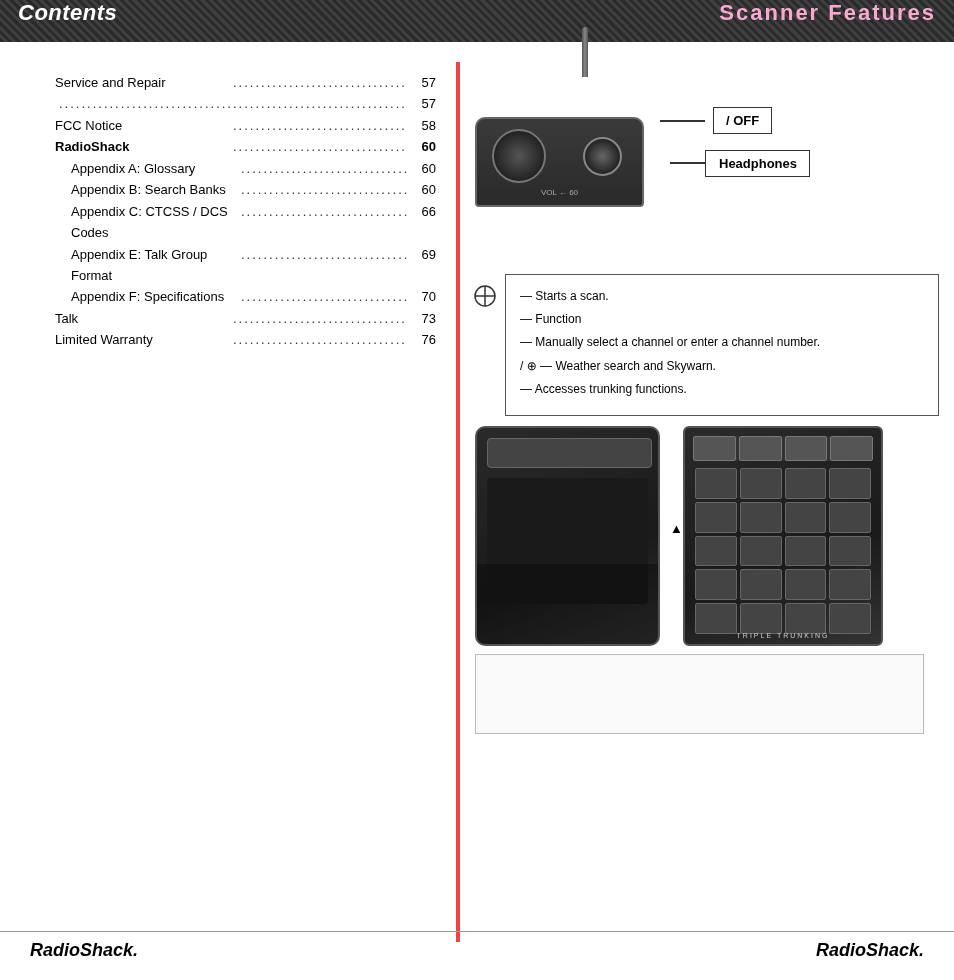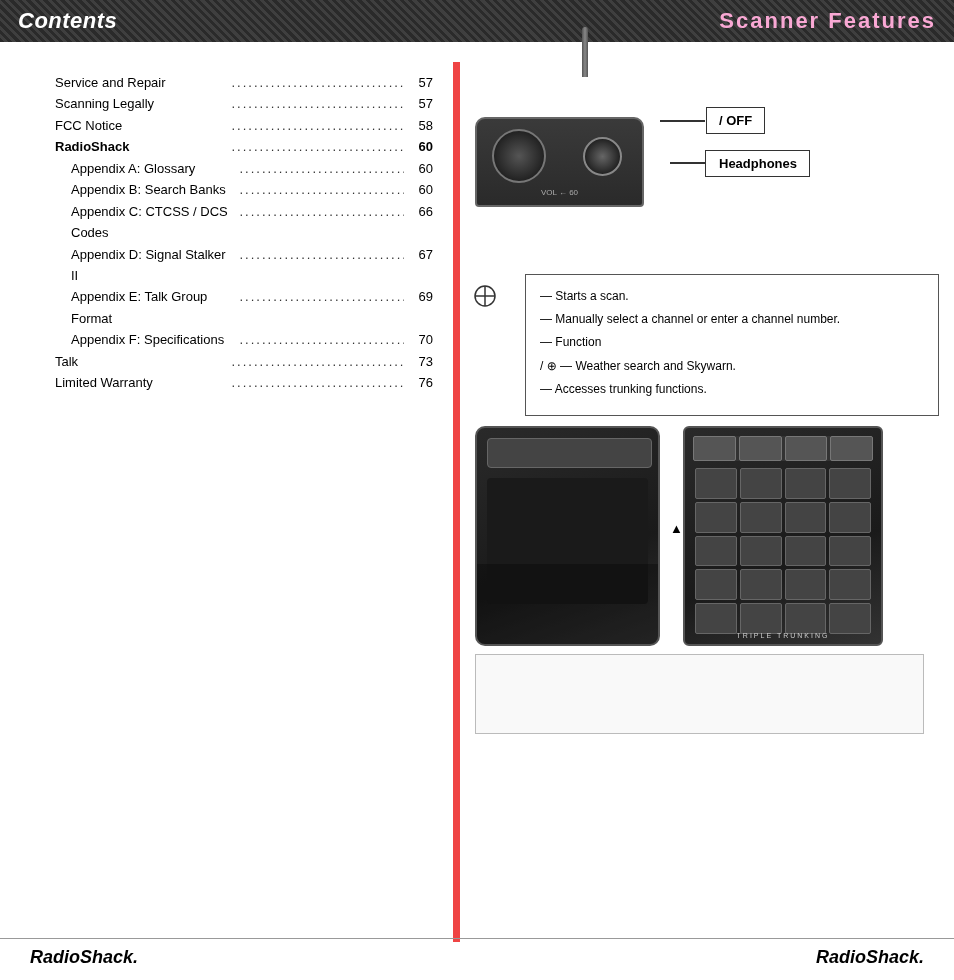--- a/index.html
+++ b/index.html
@@ -12,21 +12,21 @@
       position: relative;
       overflow: hidden;
     }
 
     
     .header-bar {
       width: 100%;
       height: 42px;
       background: #2a2a2a;
       display: flex;
-      align-items: center;
+      align-items: flex-start;
       justify-content: space-between;
       padding: 0 18px;
       position: relative;
     }
 
     .header-bar::before,
     .header-bar::after {
       content: '';
       position: absolute;
       top: 0; left: 0; right: 0; bottom: 0;
@@ -58,21 +58,21 @@
     .main-content {
       display: flex;
       padding: 20px 0 0 0;
       height: calc(980px - 42px - 38px);
     }
 
     
     .left-col {
       width: 460px;
       padding: 10px 20px 10px 55px;
-      border-right: 7px solid #ef4444;
+      border-right: 4px solid #ef4444;
     }
 
     .toc-list {
       list-style: none;
       font-size: 13px;
       line-height: 1.65;
     }
 
     .toc-item {
       display: flex;
@@ -120,21 +120,20 @@
 
     
     .info-box {
       border: 1.5px solid #555;
       padding: 12px 14px;
       margin-top: 5px;
       font-size: 12px;
       line-height: 1.6;
       background: #fff;
       position: relative;
-      margin-left: 20px;
     }
 
     .info-line {
       margin-bottom: 4px;
     }
 
     .scanner-full-body {
       width: 185px;
       height: 220px;
       background: linear-gradient(160deg, #2a2a2a 0%, #1a1a1a 60%, #333 100%);
@@ -206,21 +205,21 @@
     .bottom-text-box {
       border: 1.5px solid #bbb;
       margin: 0 15px;
       height: 100px;
       background: #f9f9f9;
     }
 
     
     .footer {
       position: absolute;
-      bottom: 4px;
+      bottom: 11px;
       width: 100%;
       height: 38px;
       border-top: 1px solid #999;
       display: flex;
       align-items: center;
       justify-content: space-between;
       padding: 0 30px;
     }
 
     .radioshack-logo {
@@ -321,21 +320,20 @@
 <div class="main-content">
 
   <div class="left-col">
     <ul class="toc-list" id="toc-list">
     <li class="toc-item">
       <span class="toc-text">Service and Repair</span>
       <span class="dot-leader"></span>
       <span class="toc-page">57</span>
     </li>
         <li class="toc-item">
-      <span class="toc-text">Scanning Legally</span>
       <span class="dot-leader"></span>
       <span class="toc-page">57</span>
     </li>
         <li class="toc-item">
       <span class="toc-text">FCC Notice</span>
       <span class="dot-leader"></span>
       <span class="toc-page">58</span>
     </li>
         <li class="toc-item bold-item">
       <span class="toc-text">RadioShack</span>
@@ -351,25 +349,20 @@
       <span class="toc-text">Appendix B: Search Banks</span>
       <span class="dot-leader"></span>
       <span class="toc-page">60</span>
     </li>
         <li class="toc-item indent">
       <span class="toc-text">Appendix C: CTCSS / DCS Codes</span>
       <span class="dot-leader"></span>
       <span class="toc-page">66</span>
     </li>
         <li class="toc-item indent">
-      <span class="toc-text">Appendix D: Signal Stalker II</span>
-      <span class="dot-leader"></span>
-      <span class="toc-page">67</span>
-    </li>
-        <li class="toc-item indent">
       <span class="toc-text">Appendix E: Talk Group Format</span>
       <span class="dot-leader"></span>
       <span class="toc-page">69</span>
     </li>
         <li class="toc-item indent">
       <span class="toc-text">Appendix F: Specifications</span>
       <span class="dot-leader"></span>
       <span class="toc-page">70</span>
     </li>
         <li class="toc-item">
@@ -394,21 +387,21 @@
         <div class="antenna"></div>
 
         <div class="scanner-top-part" style="margin-top: 45px;">
           <span class="scanner-vol-text">VOL ← 60</span>
         </div>
       </div>
 
       <div style="position: relative; flex: 1; padding-top: 50px;">
 
         <div style="position: absolute; top: 48px; left: -45px; width: 45px; height: 1.5px; background: #333;"></div>
-        <div class="callout-box" style="position: absolute; top: 35px; left: 1px;">
+        <div class="callout-box" style="position: absolute; top: 35px; left: 8px;">
           <span>/ OFF</span>
         </div>
 
         <div style="position: absolute; top: 90px; left: -35px; width: 35px; height: 1.5px; background: #333;"></div>
         <div class="callout-box" style="position: absolute; top: 78px; left: 0; padding-left: 13px;">
           <span>Headphones</span>
         </div>
       </div>
     </div>
 
@@ -417,22 +410,22 @@
       <div style="position: absolute; left: -32px; top: 10px; width: 24px; height: 24px;">
         <svg width="24" height="24" viewBox="0 0 24 24">
           <circle cx="12" cy="12" r="10" fill="none" stroke="#333" stroke-width="1.5"></circle>
           <line x1="12" y1="2" x2="12" y2="22" stroke="#333" stroke-width="1.5"></line>
           <line x1="2" y1="12" x2="22" y2="12" stroke="#333" stroke-width="1.5"></line>
         </svg>
       </div>
 
       <div class="info-box" id="info-box">
       <div class="info-line">— Starts a scan.</div>
+          <div class="info-line">— Function</div>
           <div class="info-line">— Manually select a channel or enter a channel number.</div>
-          <div class="info-line">— Function</div>
           <div class="info-line">/ ⊕ — Weather search and Skywarn.</div>
           <div class="info-line">— Accesses trunking functions.</div>
         </div>
     </div>
 
     <div style="display: flex; gap: 8px;">
 
       <div style="position: relative; width: 200px;">
         <div class="scanner-full-body" style="position: relative;">
 

